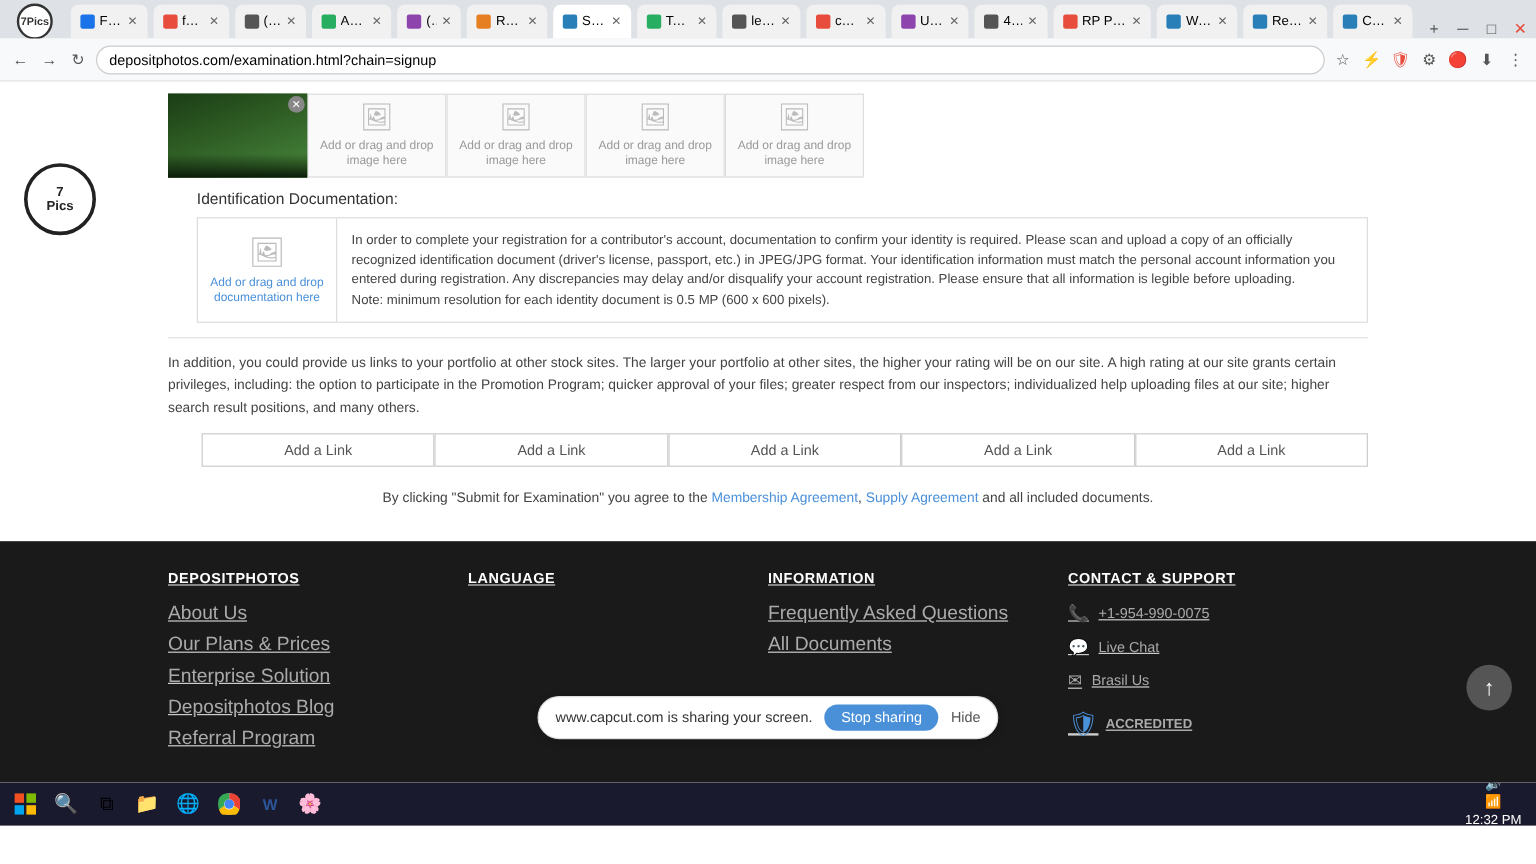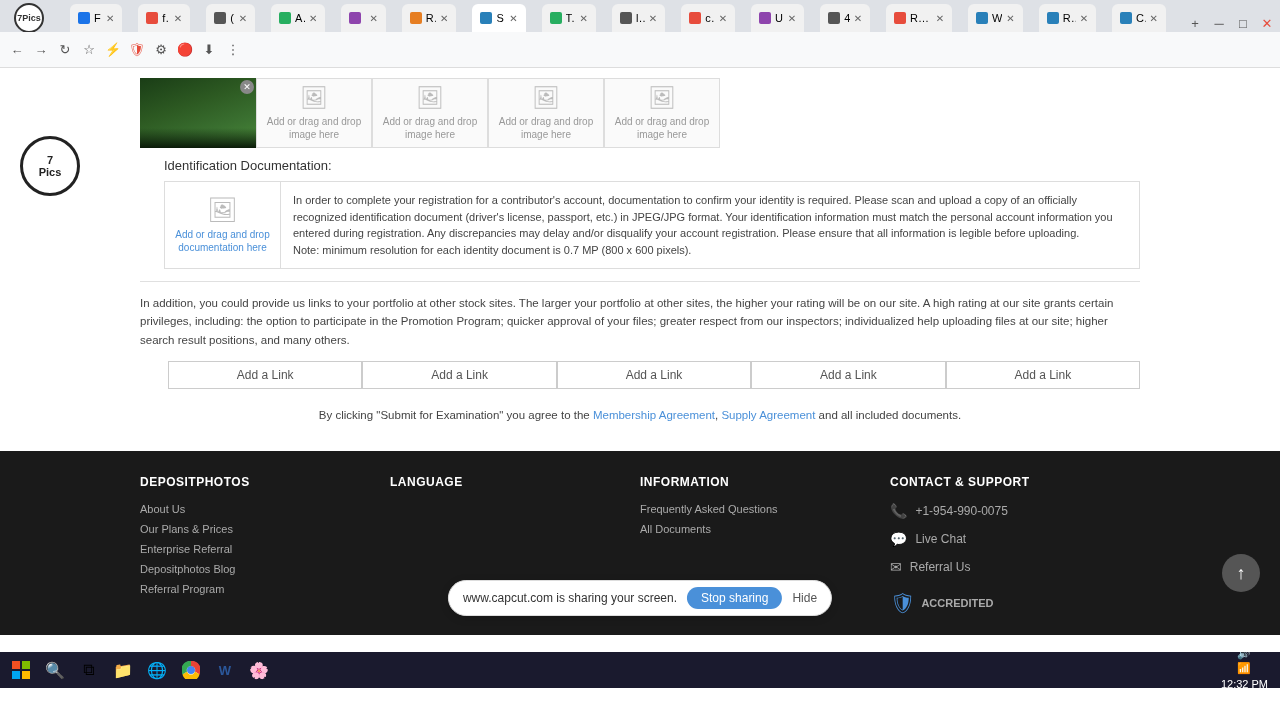--- a/index.html
+++ b/index.html
@@ -3,21 +3,21 @@
   <meta charset="utf-8">
   <style>
     * { margin: 0; padding: 0; box-sizing: border-box; }
     body { font-family: Arial, sans-serif; font-size: 13px; background: #fff; width: 1280px; height: 720px; overflow: hidden; }
 
     
     .browser-frame { width: 1280px; background: #f1f1f1; }
     .tab { display: flex; align-items: center; height: 28px; padding: 0 8px; background: #f1f1f1; border-radius: 6px 6px 0 0; font-size: 11px; max-width: 120px; white-space: nowrap; overflow: hidden; text-overflow: ellipsis; gap: 4px; }
     .tab.active { background: #fff; }
     .tab-close { font-size: 10px; color: #666; cursor: pointer; }
-    .tabs-row { display: flex; align-items: flex-end; background: #dee1e6; gap: 16px; padding: 4px 4px 0; overflow: hidden; height: 32px; }
+    .tabs-row { display: flex; align-items: flex-end; background: #dee1e6; gap: 5px; padding: 4px 4px 0; overflow: hidden; height: 32px; }
     .browser-toolbar { height: 36px; background: #f8f9fa; display: flex; align-items: center; padding: 0 8px; gap: 6px; border-bottom: 1px solid #ddd; }
     .address-bar { flex: 1; height: 24px; border: 1px solid #ccc; border-radius: 12px; padding: 0 10px; font-size: 12px; background: #fff; }
     .toolbar-icon { width: 18px; height: 18px; display: flex; align-items: center; justify-content: center; font-size: 13px; color: #555; cursor: pointer; }
 
     
     .page-content { width: 1280px; height: 584px; overflow: hidden; position: relative; background: #fff; }
 
     
     .main-area { padding: 0 140px 0 140px; position: relative; }
 
@@ -52,21 +52,21 @@
     .submit-btn { background: #4a90d9; color: #fff; border: none; padding: 10px 60px; font-size: 14px; cursor: pointer; border-radius: 3px; }
 
     
     .agreement { font-size: 11.5px; color: #444; text-align: center; }
     .agreement a { color: #4a90d9; text-decoration: none; }
 
     
     .footer { background: #1a1a1a; color: #ccc; padding: 24px 140px 20px; display: flex; gap: 0; width: 1280px; }
     .footer-col { flex: 1; }
     .footer-heading { color: #fff; font-size: 12px; font-weight: bold; margin-bottom: 14px; letter-spacing: 0.5px; }
-    .footer-link { display: block; font-size: 11px; color: #aaa; margin-bottom: 8px; cursor: pointer; text-decoration: none; }
+    .footer-link { display: block; font-size: 16px; color: #aaa; margin-bottom: 8px; cursor: pointer; text-decoration: none; }
     .lang-col { display: flex; gap: 20px; }
     .lang-group { flex: 1; }
     .contact-item { display: flex; align-items: center; gap: 8px; margin-bottom: 12px; font-size: 12px; color: #aaa; }
     .contact-icon { font-size: 14px; }
 
     
     .taskbar { height: 36px; background: #1a1a2e; display: flex; align-items: center; padding: 0 6px; gap: 4px; width: 1280px; }
     .taskbar-icon { width: 30px; height: 30px; display: flex; align-items: center; justify-content: center; font-size: 16px; cursor: pointer; }
     .taskbar-right { margin-left: auto; display: flex; align-items: center; gap: 2px; font-size: 11px; color: #fff; padding-right: 6px; flex-direction: column; }
     .taskbar-time { font-size: 11px; color: #fff; text-align: center; line-height: 1.4; }
@@ -178,20 +178,21 @@
       <div class="toolbar-icon">─</div>
       <div class="toolbar-icon">□</div>
       <div class="toolbar-icon" style="color:#e74c3c;">✕</div>
     </div>
   </div>
 
   <div class="browser-toolbar">
     <div class="toolbar-icon">←</div>
     <div class="toolbar-icon">→</div>
     <div class="toolbar-icon">↻</div>
+    <input class="address-bar" type="text" value="depositphotos.com/examination.html?chain=signup" style="">
     <div class="toolbar-icon">☆</div>
     <div class="toolbar-icon" style="color:#4a90d9;">⚡</div>
     <div class="toolbar-icon" style="color:#e74c3c;">🛡</div>
     <div class="toolbar-icon">⚙</div>
     <div class="toolbar-icon" style="color:#e74c3c;">🔴</div>
     <div class="toolbar-icon">⬇</div>
     <div class="toolbar-icon">⋮</div>
   </div>
 </div>
 
@@ -235,21 +236,21 @@
 
     <div class="id-section">
       <div class="id-title">Identification Documentation:</div>
       <div class="id-box">
         <div class="id-upload">
           <div class="id-icon">🖼</div>
           <div class="id-upload-text">Add or drag and drop documentation here</div>
         </div>
         <div class="id-text">
           <span>In order to complete your registration for a contributor's account, documentation to confirm your identity is required. Please scan and upload a copy of an officially recognized identification document (driver's license, passport, etc.) in JPEG/JPG format. Your identification information must match the personal account information you entered during registration. Any discrepancies may delay and/or disqualify your account registration. Please ensure that all information is legible before uploading.</span>
-          <br><span>Note: minimum resolution for each identity document is 0.7 MP (800 x 600 pixels).</span>
+          <br><span>Note: minimum resolution for each identity document is 0.5 MP (600 x 600 pixels).</span>
         </div>
       </div>
     </div>
 
     <div class="divider"></div>
 
     <p class="portfolio-text">In addition, you could provide us links to your portfolio at other stock sites. The larger your portfolio at other sites, the higher your rating will be on our site. A high rating at our site grants certain privileges, including: the option to participate in the Promotion Program; quicker approval of your files; greater respect from our inspectors; individualized help uploading files at our site; higher search result positions, and many others.</p>
 
     <div class="links-row">
       <button class="link-btn">Add a Link</button>
@@ -261,27 +262,27 @@
 
 
     <p class="agreement">
       <span>By clicking "Submit for Examination" you agree to the</span>
       <a href="#">Membership Agreement</a>,
       <a href="#">Supply Agreement</a>
       <span>and all included documents.</span>
     </p>
   </div>
 
-  <div class="footer" style="margin-top:30px;">
+  <div class="footer" style="margin-top:30px;text-decoration:underline;">
 
     <div class="footer-col">
       <div class="footer-heading">DEPOSITPHOTOS</div>
       <a class="footer-link">About Us</a>
       <a class="footer-link">Our Plans &amp; Prices</a>
-      <a class="footer-link">Enterprise Referral</a>
+      <a class="footer-link">Enterprise Solution</a>
       <a class="footer-link">Depositphotos Blog</a>
       <a class="footer-link">Referral Program</a>
 
     </div>
 
     <div class="footer-col">
       <div class="footer-heading">LANGUAGE</div>
     </div>
 
     <div class="footer-col">
@@ -295,21 +296,21 @@
       <div class="contact-item">
         <span class="contact-icon">📞</span>
         <span>+1-954-990-0075</span>
       </div>
       <div class="contact-item" style="cursor:pointer;">
         <span class="contact-icon">💬</span>
         <span>Live Chat</span>
       </div>
       <div class="contact-item" style="cursor:pointer;">
         <span class="contact-icon">✉</span>
-        <span>Referral Us</span>
+        <span>Brasil Us</span>
       </div>
 
       <div style="margin-top:16px;display:flex;align-items:center;gap:6px;">
         <span style="color:#4a90d9;font-size:20px;">🛡</span>
         <span style="color:#aaa;font-size:11px;font-weight:bold;">ACCREDITED</span>
       </div>
     </div>
   </div>
 
   <div class="scroll-top">↑</div>

